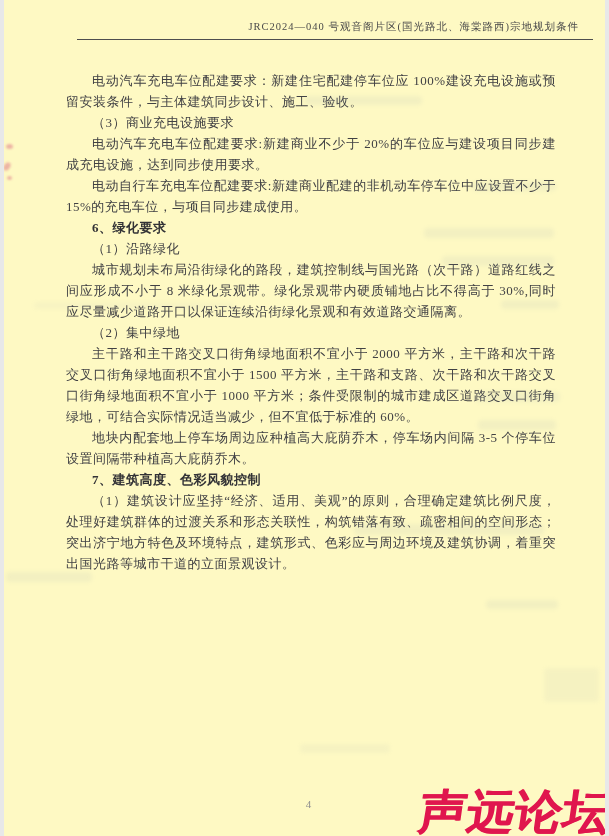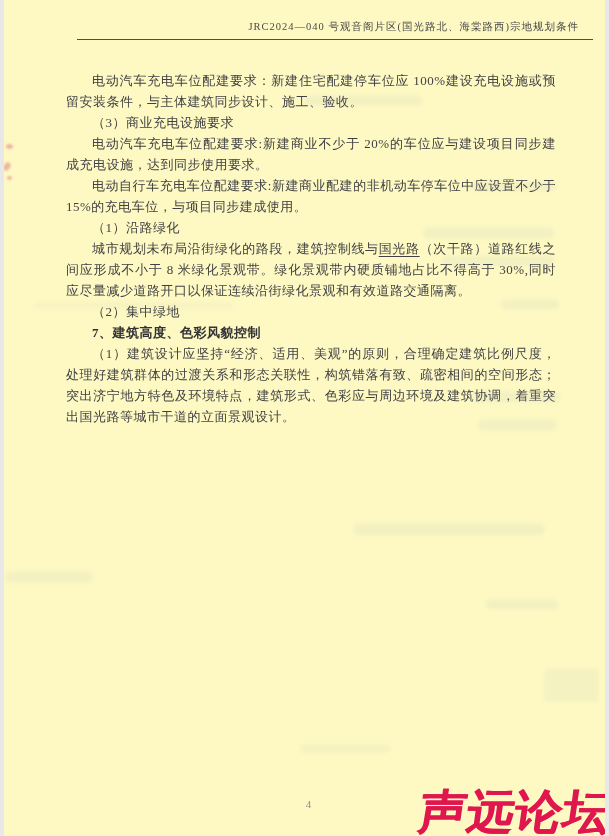--- a/index.html
+++ b/index.html
@@ -32,21 +32,21 @@
     top:70px; left:62px;
     width:490px;
     font-size:13px;
     line-height:21px;
     letter-spacing:0.5px;
     color:#414144;
     text-align:justify;
   }
   .para { text-indent:2em; margin:0; }
   .para.heading { font-weight:bold; color:#333336; }
-  .para .u { text-decoration:underline; text-underline-offset:3px; }
+  .para .u { text-underline-offset:3px; }
   
   .page-number {
     position:absolute;
     top:798px; left:0; width:609px;
     text-align:center;
     font-size:11px; color:#8f8f8f;
   }
   .watermark {
     position:absolute;
     right:-6px; bottom:-8px;
@@ -99,23 +99,26 @@
 <div class="page">
 
   <div class="header-text">JRC2024—040 号观音阁片区(国光路北、海棠路西)宗地规划条件</div>
   <div class="header-rule"></div>
 
   <div class="doc-body" id="paragraphs">
       <p class="para body"><span>电动汽车充电车位配建要求：新建住宅配建停车位应 100%建设充电设施或预留安装条件，与主体建筑同步设计、施工、验收。</span></p>
       <p class="para subheading"><span>（3）商业充电设施要求</span></p>
       <p class="para body"><span>电动汽车充电车位配建要求:新建商业不少于 20%的车位应与建设项目同步建成充电设施，达到同步使用要求。</span></p>
       <p class="para body"><span>电动自行车充电车位配建要求:新建商业配建的非机动车停车位中应设置不少于 15%的充电车位，与项目同步建成使用。</span></p>
+      <p class="para heading"><span>6、绿化要求</span></p>
       <p class="para subheading"><span>（1）沿路绿化</span></p>
       <p class="para body"><span>城市规划未布局沿街绿化的路段，建筑控制线与</span><span class="u">国光路</span><span>（次干路）道路红线之间应形成不小于 8 米绿化景观带。绿化景观带内硬质铺地占比不得高于 30%,同时应尽量减少道路开口以保证连续沿街绿化景观和有效道路交通隔离。</span></p>
       <p class="para subheading"><span>（2）集中绿地</span></p>
+      <p class="para body"><span>主干路和主干路交叉口街角绿地面积不宜小于 2000 平方米，主干路和次干路交叉口街角绿地面积不宜小于 1500 平方米，主干路和支路、次干路和次干路交叉口街角绿地面积不宜小于 1000 平方米；条件受限制的城市建成区道路交叉口街角绿地，可结合实际情况适当减少，但不宜低于标准的 60%。</span></p>
+      <p class="para body"><span>地块内配套地上停车场周边应种植高大庇荫乔木，停车场内间隔 3-5 个停车位设置间隔带种植高大庇荫乔木。</span></p>
       <p class="para heading"><span>7、建筑高度、色彩风貌控制</span></p>
       <p class="para body"><span>（1）建筑设计应坚持“经济、适用、美观”的原则，合理确定建筑比例尺度，处理好建筑群体的过渡关系和形态关联性，构筑错落有致、疏密相间的空间形态；突出济宁地方特色及环境特点，建筑形式、色彩应与周边环境及建筑协调，着重突出国光路等城市干道的立面景观设计。</span></p>
     </div>
 
   <div class="page-number">4</div>
   <div class="watermark">声远论坛</div>
 
   <div class="bleed b1"></div>
   <div class="bleed b2"></div>
   <div class="bleed b3"></div>

